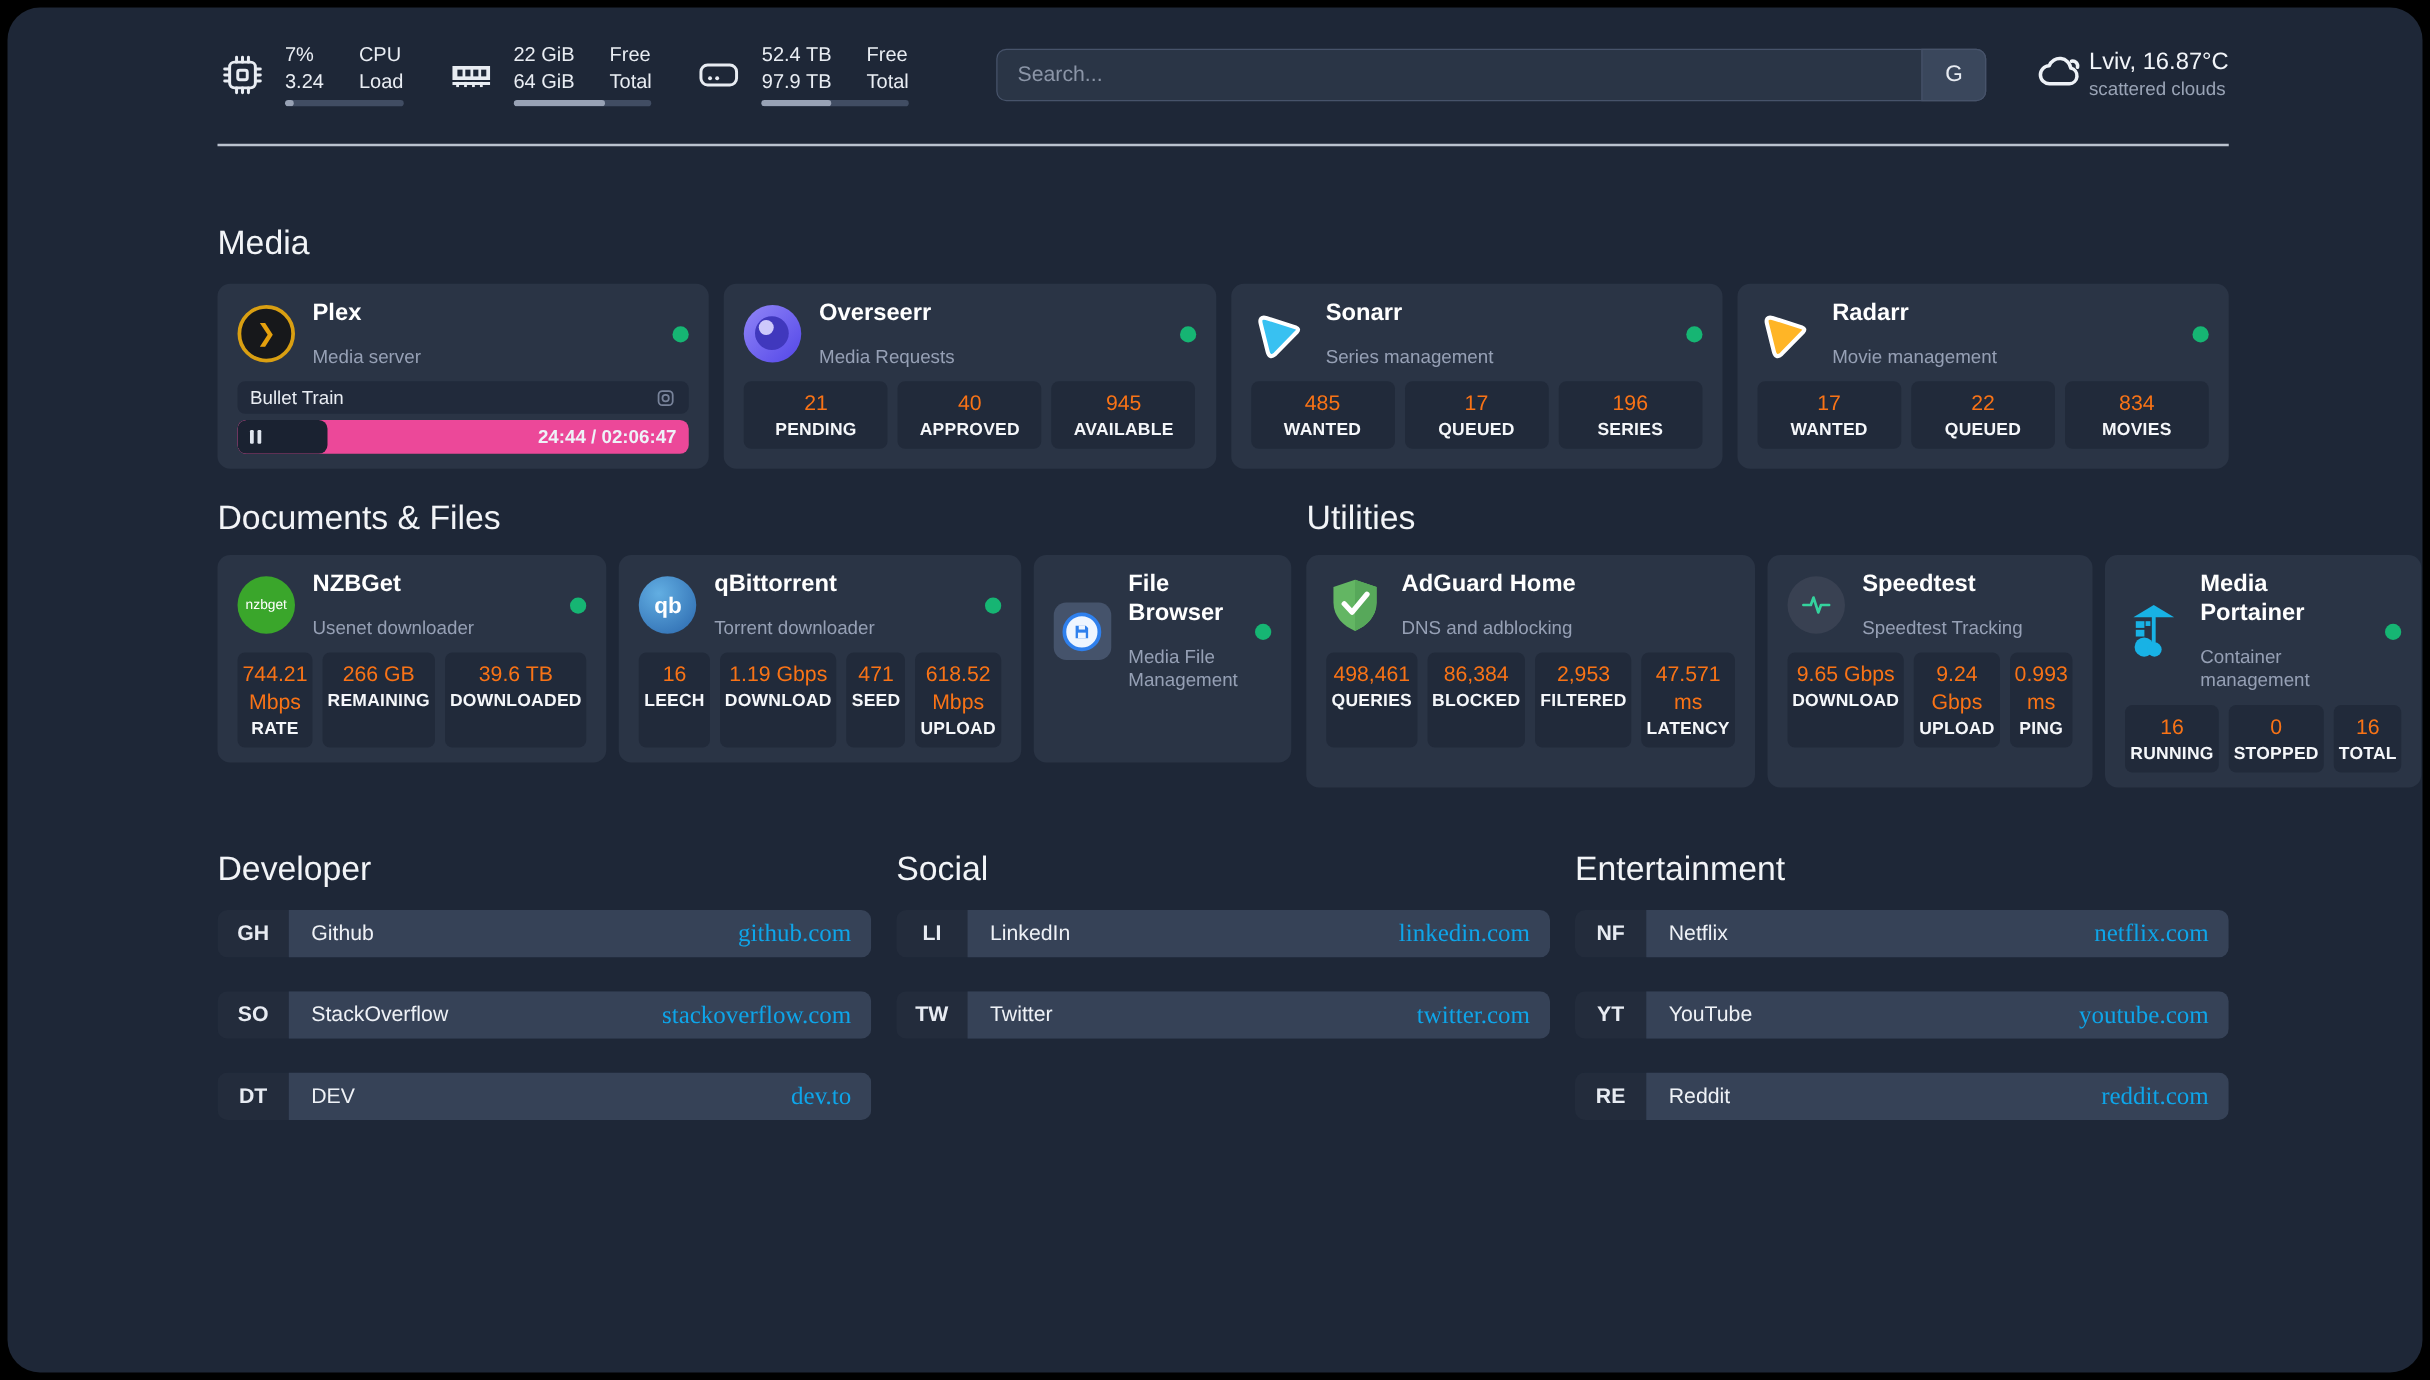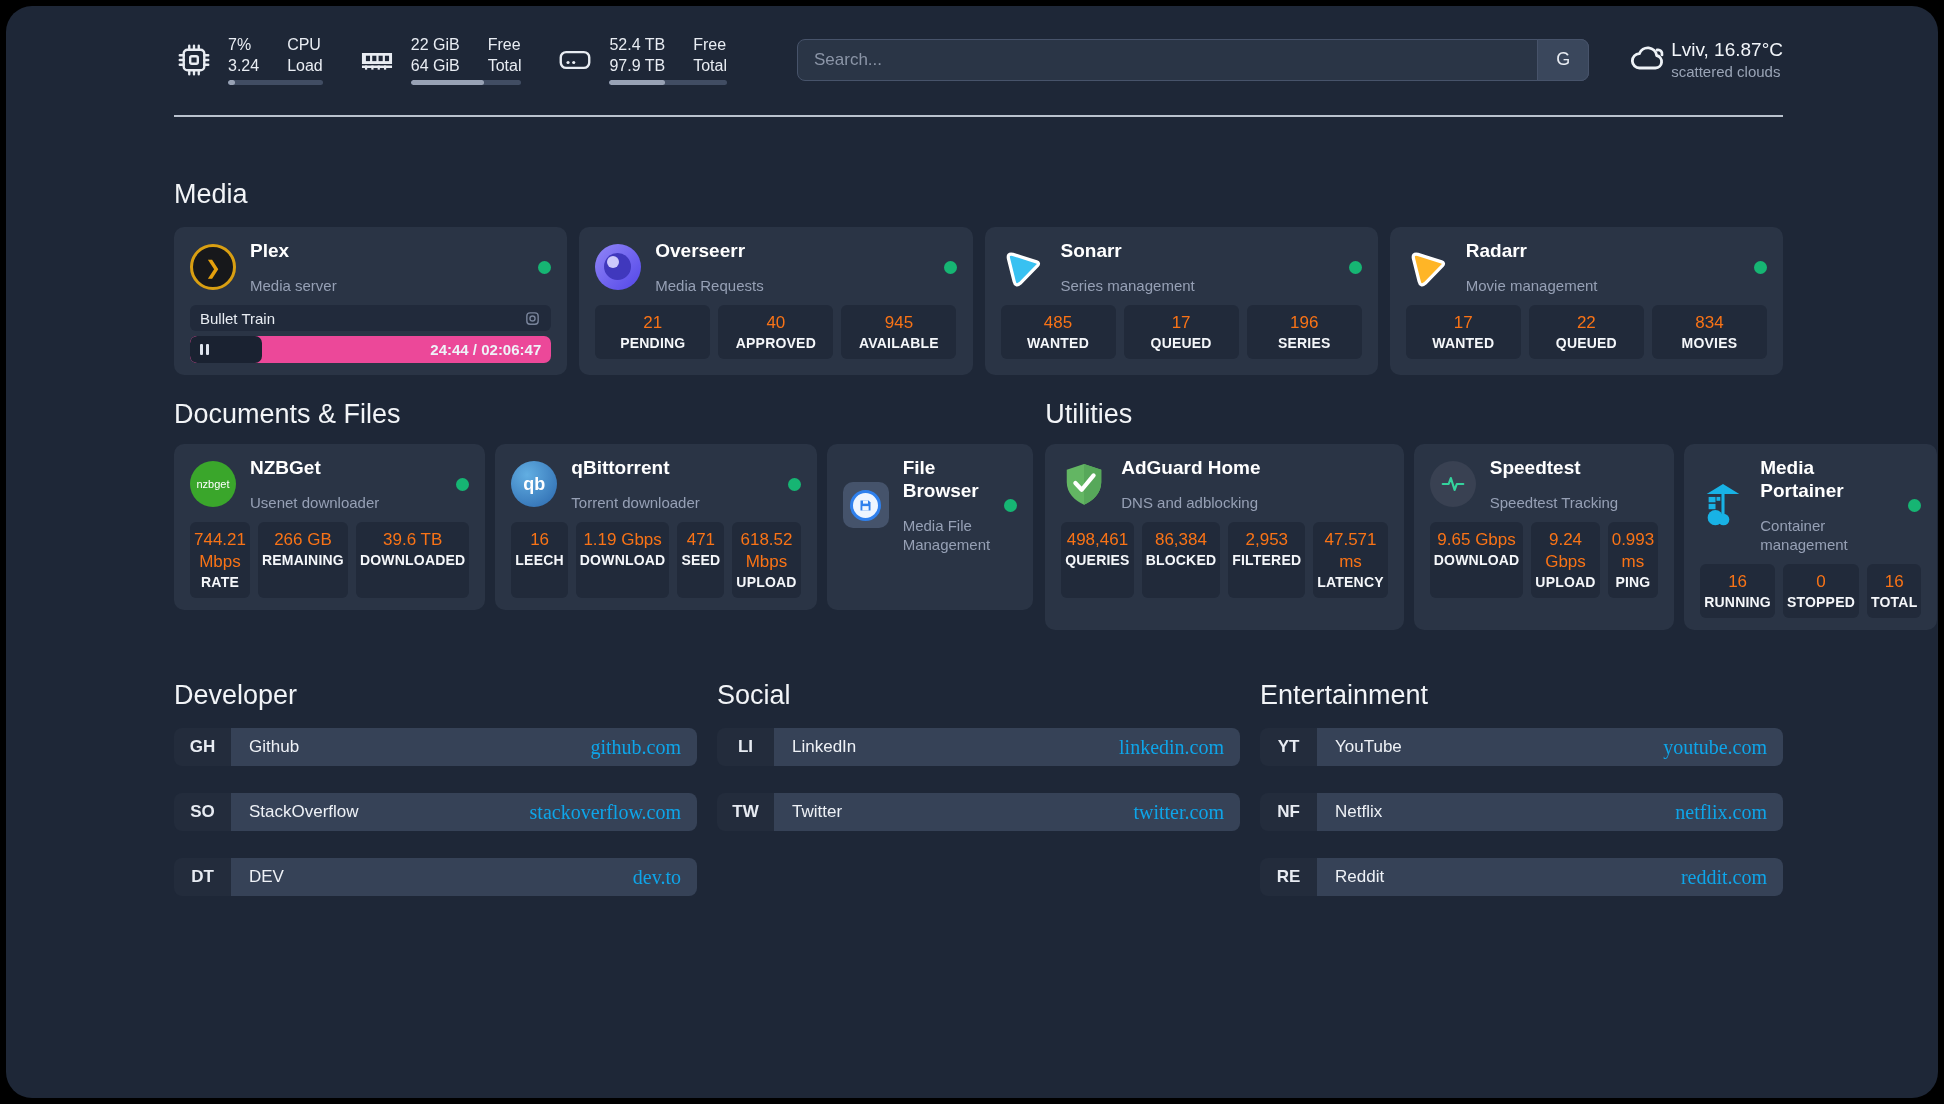--- a/index.html
+++ b/index.html
@@ -552,34 +552,34 @@
           <span class="link-bar">
             <span class="link-name">Twitter</span>
             <span class="link-url">twitter.com</span>
           </span>
         </div>
       </div>
 
       <div>
         <div class="section-title links-title">Entertainment</div>
         <div class="link-row">
+          <span class="link-badge">NF</span>
+          <span class="link-bar">
+            <span class="link-name">Netflix</span>
+            <span class="link-url">netflix.com</span>
+          </span>
+        </div>
+        <div class="link-row">
           <span class="link-badge">YT</span>
           <span class="link-bar">
             <span class="link-name">YouTube</span>
             <span class="link-url">youtube.com</span>
           </span>
         </div>
         <div class="link-row">
-          <span class="link-badge">NF</span>
-          <span class="link-bar">
-            <span class="link-name">Netflix</span>
-            <span class="link-url">netflix.com</span>
-          </span>
-        </div>
-        <div class="link-row">
           <span class="link-badge">RE</span>
           <span class="link-bar">
             <span class="link-name">Reddit</span>
             <span class="link-url">reddit.com</span>
           </span>
         </div>
       </div>
     </div>
   </div>
 </div>

